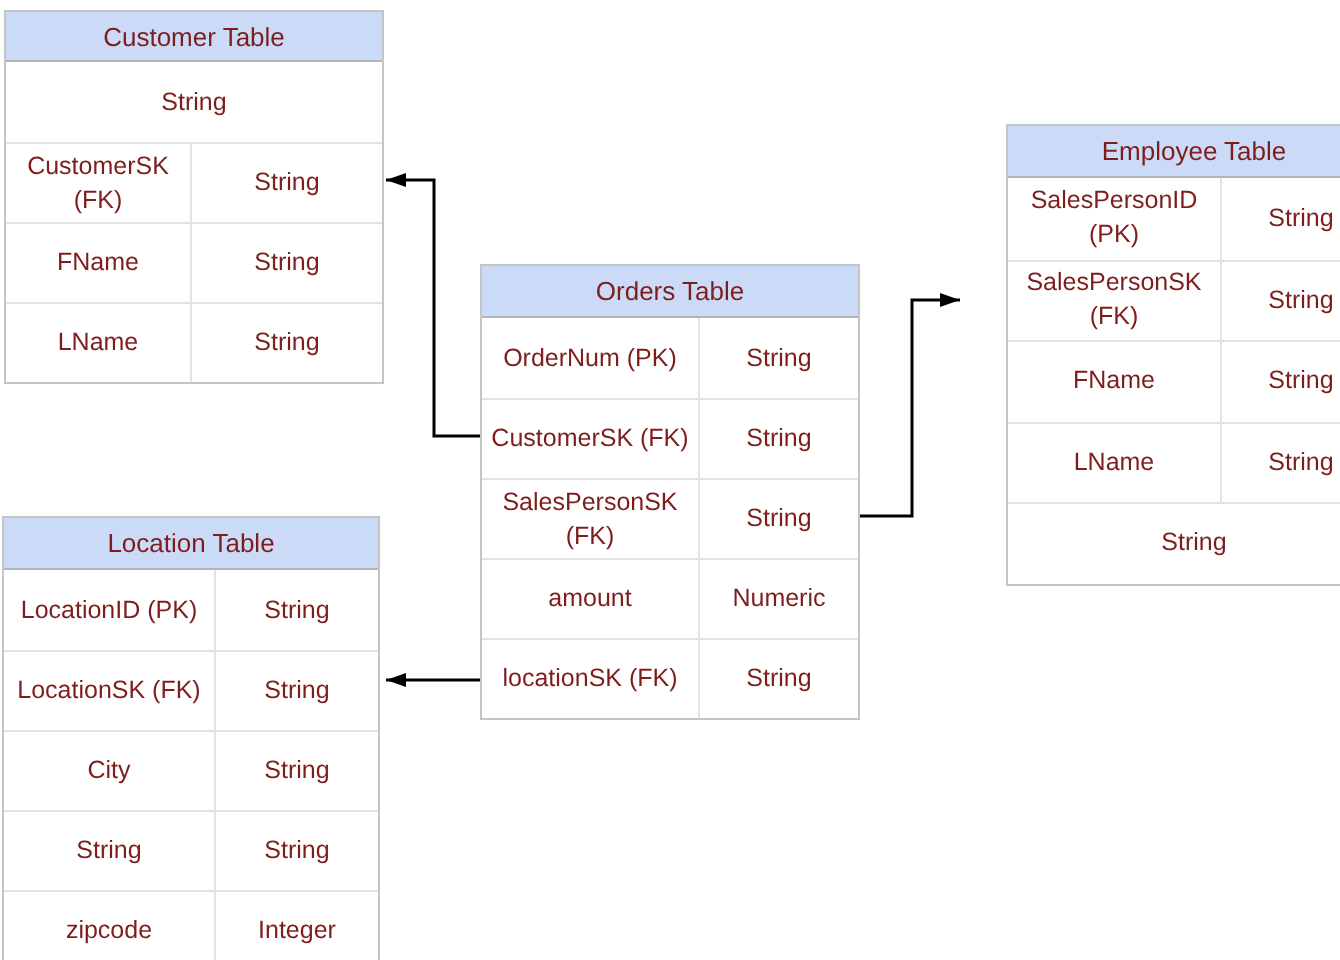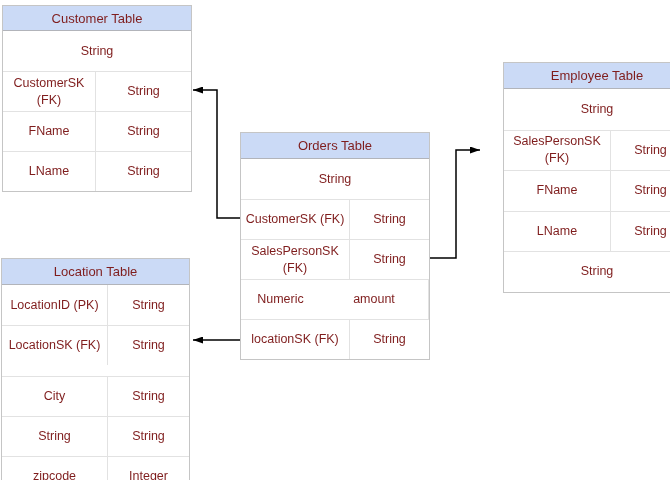--- a/index.html
+++ b/index.html
@@ -99,43 +99,45 @@
         <div class="cell type">String</div>
       </div>
       <div class="erd-row" style="height: 40px;">
         <div class="cell field" style="width: 93px; border-right-color: rgb(226, 226, 226);">LName</div>
         <div class="cell type">String</div>
       </div>
     </div>
     <div class="erd-table" style="left: 240px; top: 132px; width: 190px; border-color: rgb(197, 197, 197);">
       <div class="erd-header" style="height: 25px; background: rgb(203, 218, 246); border-bottom-color: rgb(178, 180, 186);">Orders Table</div>
       <div class="erd-row" style="height: 40px;">
+        <div class="cell field" style="width: 109px; border-right-color: rgb(226, 226, 226);">OrderNum (PK)</div>
         <div class="cell type">String</div>
       </div>
       <div class="erd-row" style="height: 40px;">
         <div class="cell field" style="width: 109px; border-right-color: rgb(226, 226, 226);">CustomerSK (FK)</div>
         <div class="cell type">String</div>
       </div>
       <div class="erd-row" style="height: 40px;">
         <div class="cell field" style="width: 109px; border-right-color: rgb(226, 226, 226);">SalesPersonSK
 (FK)</div>
         <div class="cell type">String</div>
       </div>
       <div class="erd-row" style="height: 40px;">
+        <div class="cell field" style="width: 109px; border-right-color: rgb(226, 226, 226);">amount</div>
         <div class="cell type">Numeric</div>
-        <div class="cell field" style="width: 109px; border-right-color: rgb(226, 226, 226);">amount</div>
       </div>
       <div class="erd-row" style="height: 40px;">
         <div class="cell field" style="width: 109px; border-right-color: rgb(226, 226, 226);">locationSK (FK)</div>
         <div class="cell type">String</div>
       </div>
     </div>
     <div class="erd-table" style="left: 503px; top: 62px; width: 188px; border-color: rgb(197, 197, 197);">
       <div class="erd-header" style="height: 25px; background: rgb(203, 218, 246); border-bottom-color: rgb(178, 180, 186);">Employee Table</div>
       <div class="erd-row" style="height: 40.5px;">
+        <div class="cell field" style="width: 107px; border-right-color: rgb(226, 226, 226);">SalesPersonID (PK)</div>
         <div class="cell type">String</div>
       </div>
       <div class="erd-row" style="height: 40.5px;">
         <div class="cell field" style="width: 107px; border-right-color: rgb(226, 226, 226);">SalesPersonSK
 (FK)</div>
         <div class="cell type">String</div>
       </div>
       <div class="erd-row" style="height: 40.5px;">
         <div class="cell field" style="width: 107px; border-right-color: rgb(226, 226, 226);">FName</div>
         <div class="cell type">String</div>
@@ -151,21 +153,21 @@
     <div class="erd-table" style="left: 1px; top: 258px; width: 189px; border-color: rgb(197, 197, 197);">
       <div class="erd-header" style="height: 25px; background: rgb(203, 218, 246); border-bottom-color: rgb(178, 180, 186);">Location Table</div>
       <div class="erd-row" style="height: 40px; justify-content: space-between;">
         <div class="cell field" style="width: 106px; border-right-color: rgb(226, 226, 226);">LocationID (PK)</div>
         <div class="cell type">String</div>
       </div>
       <div class="erd-row" style="height: 40px;">
         <div class="cell field" style="width: 106px; border-right-color: rgb(226, 226, 226);">LocationSK (FK)</div>
         <div class="cell type">String</div>
       </div>
-      <div class="erd-row" style="height: 40px; margin-top: 11px;">
+      <div class="erd-row" style="height: 40px;">
         <div class="cell field" style="width: 106px; border-right-color: rgb(226, 226, 226);">City</div>
         <div class="cell type">String</div>
       </div>
       <div class="erd-row" style="height: 40px;">
         <div class="cell field" style="width: 106px; border-right-color: rgb(226, 226, 226);">String</div>
         <div class="cell type">String</div>
       </div>
       <div class="erd-row" style="height: 40px;">
         <div class="cell field" style="width: 106px; border-right-color: rgb(226, 226, 226);">zipcode</div>
         <div class="cell type">Integer</div>

